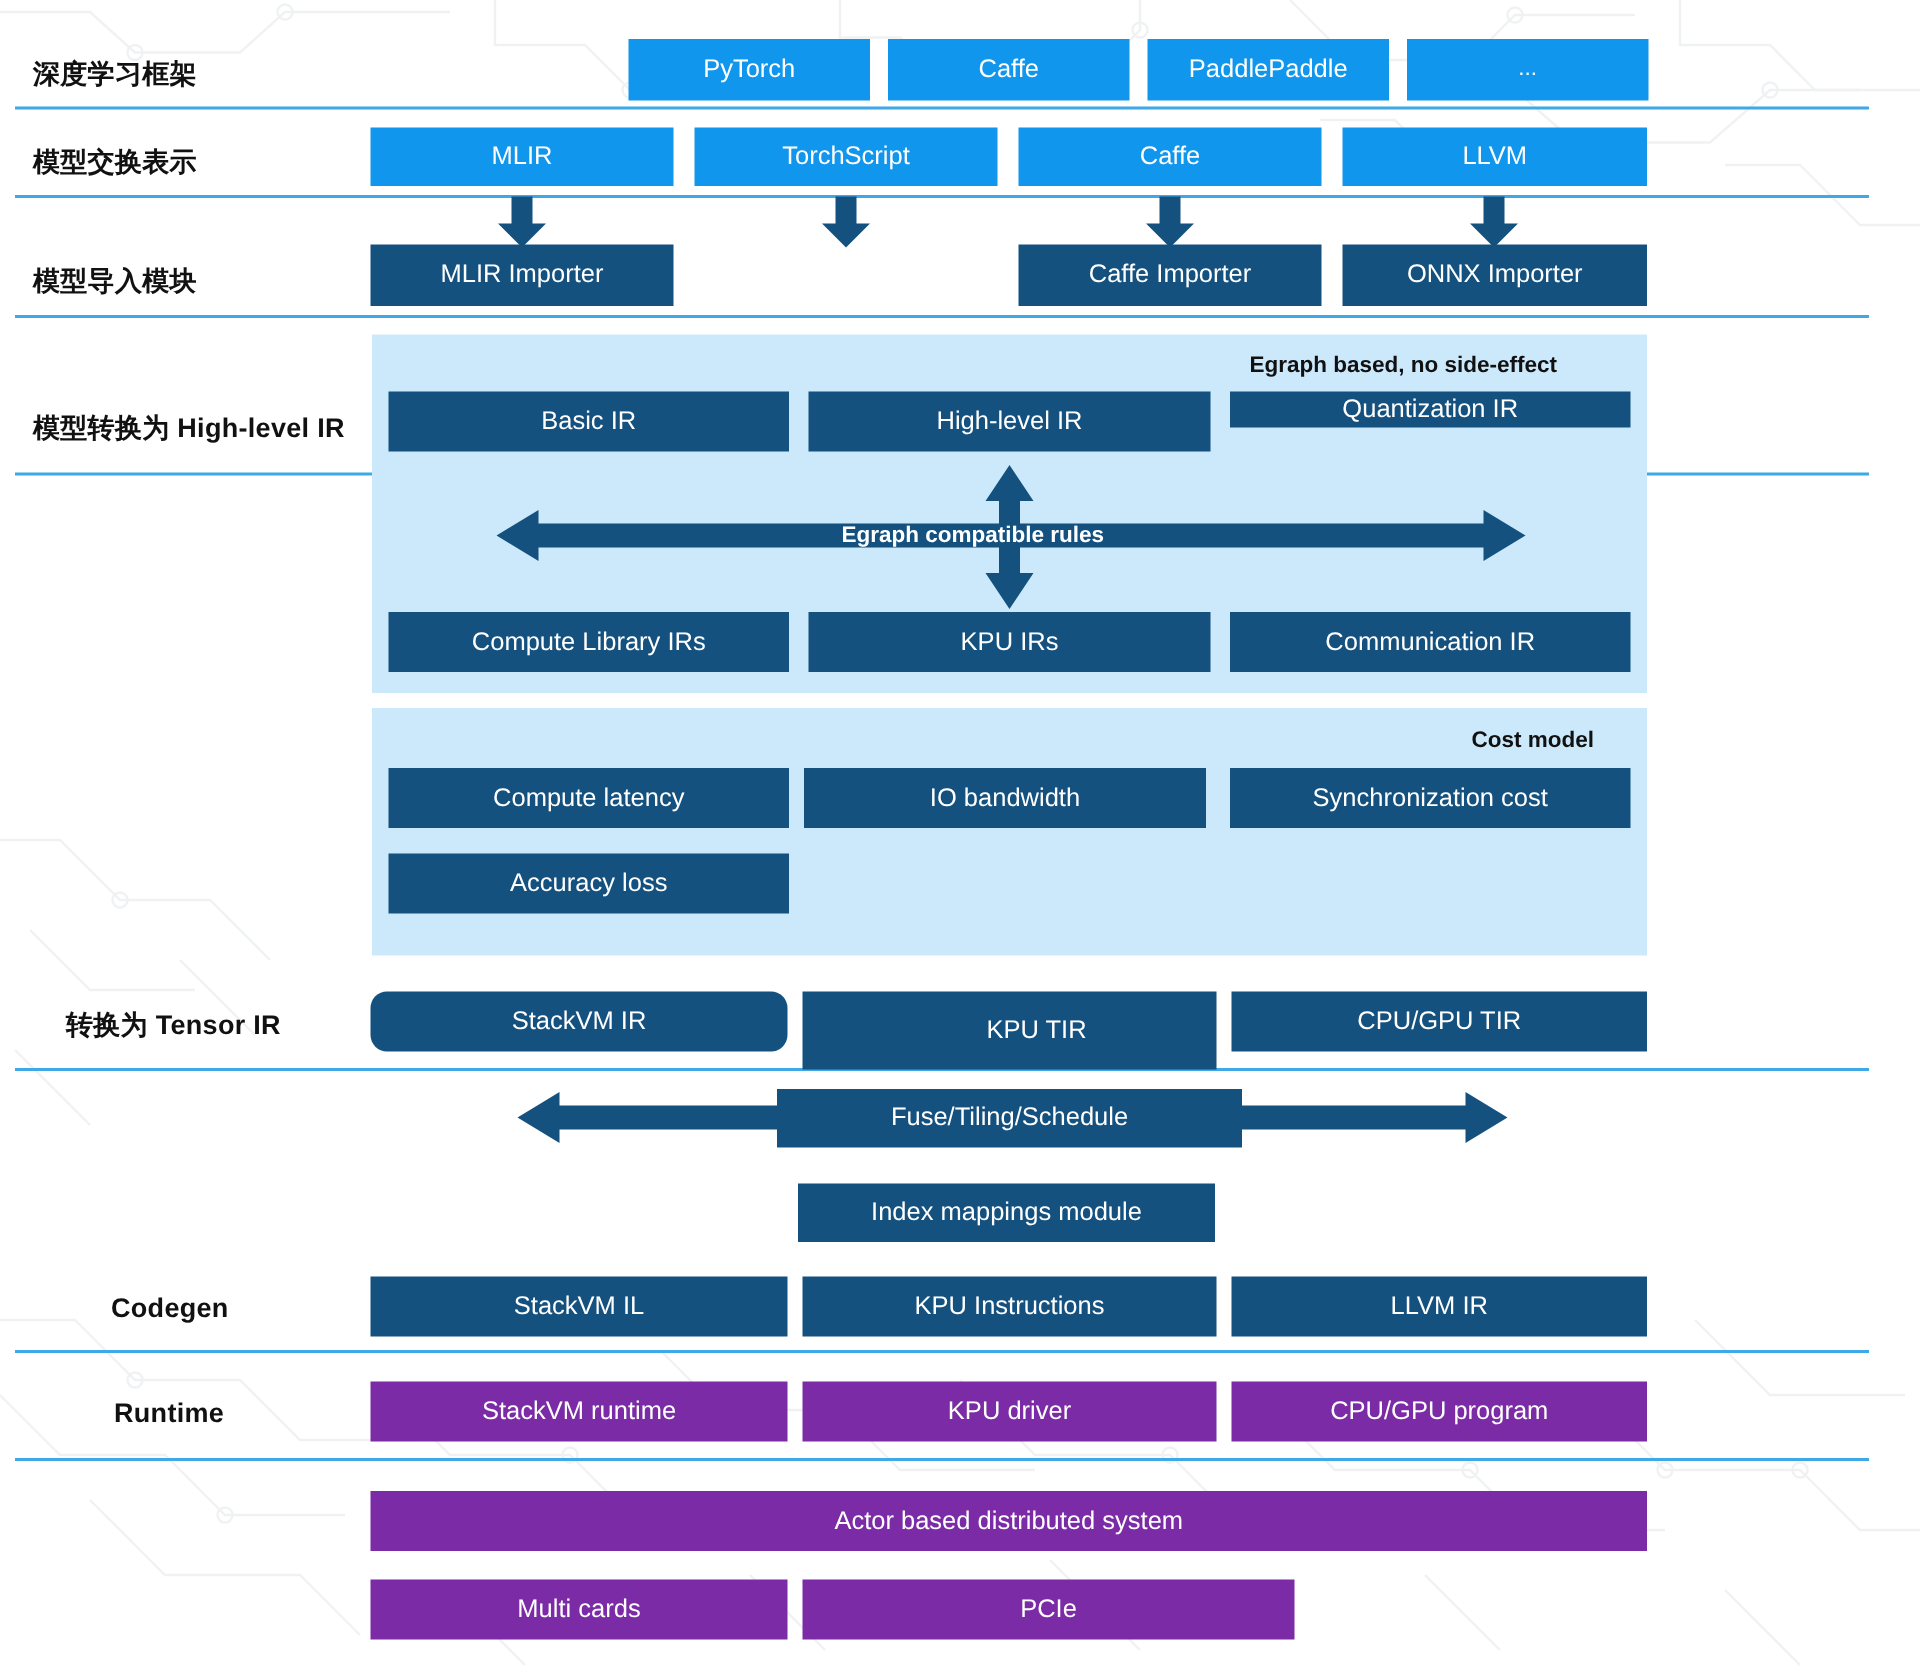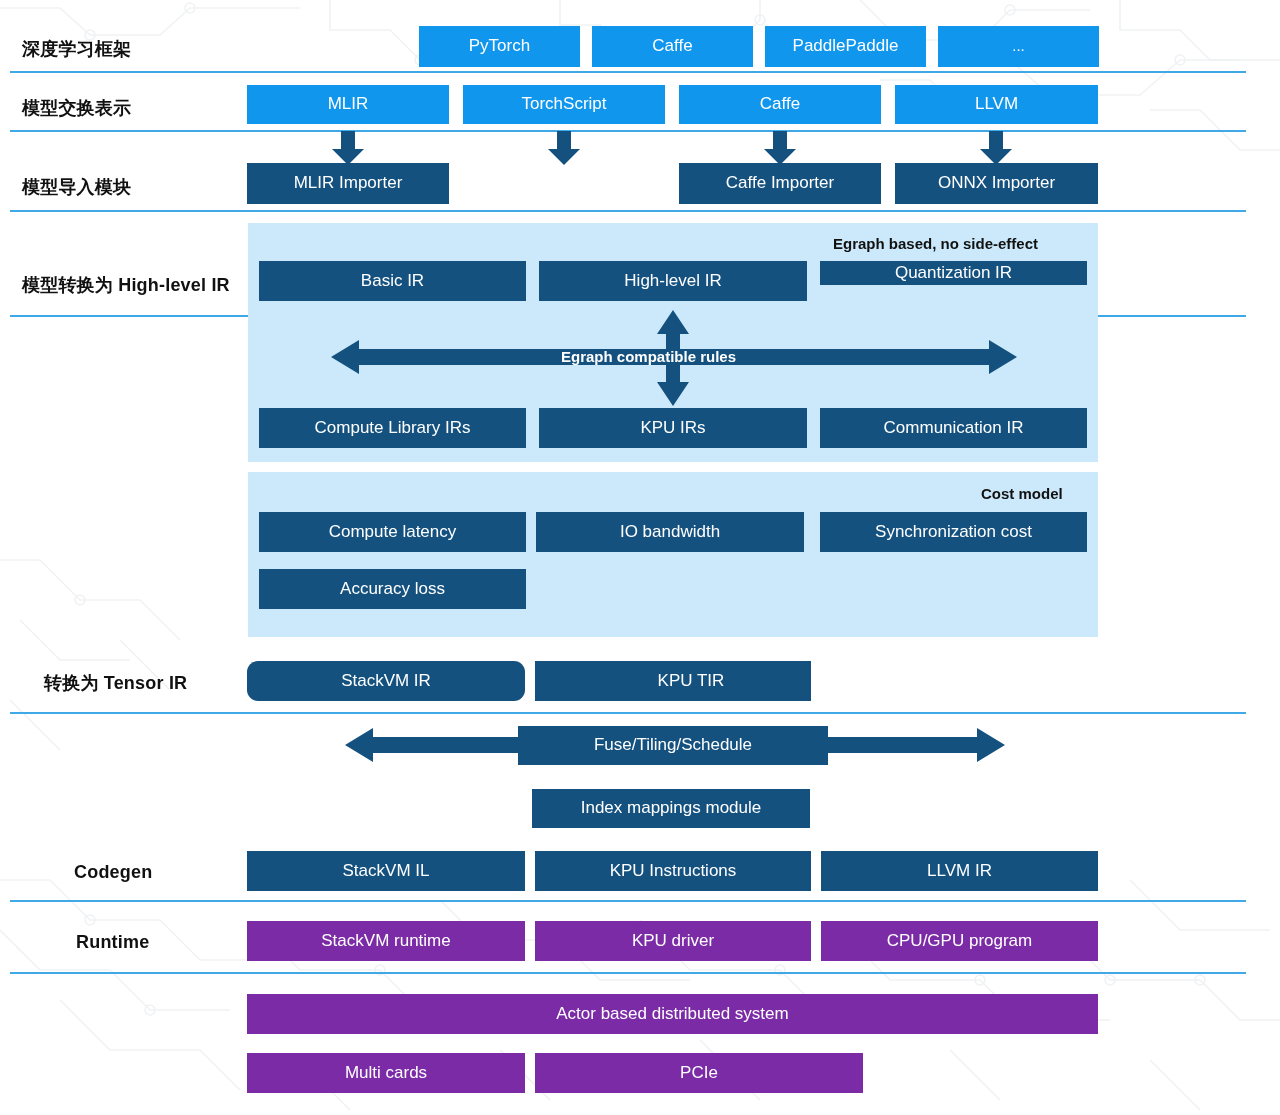--- a/index.html
+++ b/index.html
@@ -192,21 +192,22 @@
   <div class="panel" style="left:248px; top:472px; width:850px; height:165px;"></div>
 
   <div class="paneltitle" style="left:981px; top:485px;">Cost model</div>
 
   <div class="box navy" style="left:259px; top:512px; width:267px; height:40px;">Compute latency</div>
   <div class="box navy" style="left:536px; top:512px; width:268px; height:40px;">IO bandwidth</div>
   <div class="box navy" style="left:820px; top:512px; width:267px; height:40px;">Synchronization cost</div>
   <div class="box navy" style="left:259px; top:569px; width:267px; height:40px;">Accuracy loss</div>
 
   <div class="box navy" style="left:247px; top:661px; width:278px; height:40px;border-radius:11px;">StackVM IR</div>
-  <div class="box navy" style="left:535px; top:661px; width:276px; height:40px;padding-left:36px;">KPU TIR</div>
+  <div class="box navy" style="left:535px; top:661px; width:276px; height:52px;padding-left:36px;">KPU TIR</div>
+  <div class="box navy" style="left:821px; top:661px; width:277px; height:40px;">CPU/GPU TIR</div>
 
   <svg class="deco" style="left:0; top:0; width:1280px; height:1115px;" viewBox="0 0 1280 1115" xmlns="http://www.w3.org/2000/svg">
     <g fill="#14517F">
       <path d="M345 745 l28 -17 v9 h604 v-9 l28 17 l-28 17 v-9 h-604 v9 z"></path>
     </g>
   </svg>
   <div class="box navy" style="left:518px; top:726px; width:310px; height:39px;">Fuse/Tiling/Schedule</div>
   <div class="box navy" style="left:532px; top:789px; width:278px; height:39px;text-align:center;">Index mappings module</div>
 
   <div class="box navy" style="left:247px; top:851px; width:278px; height:40px;">StackVM IL</div>

